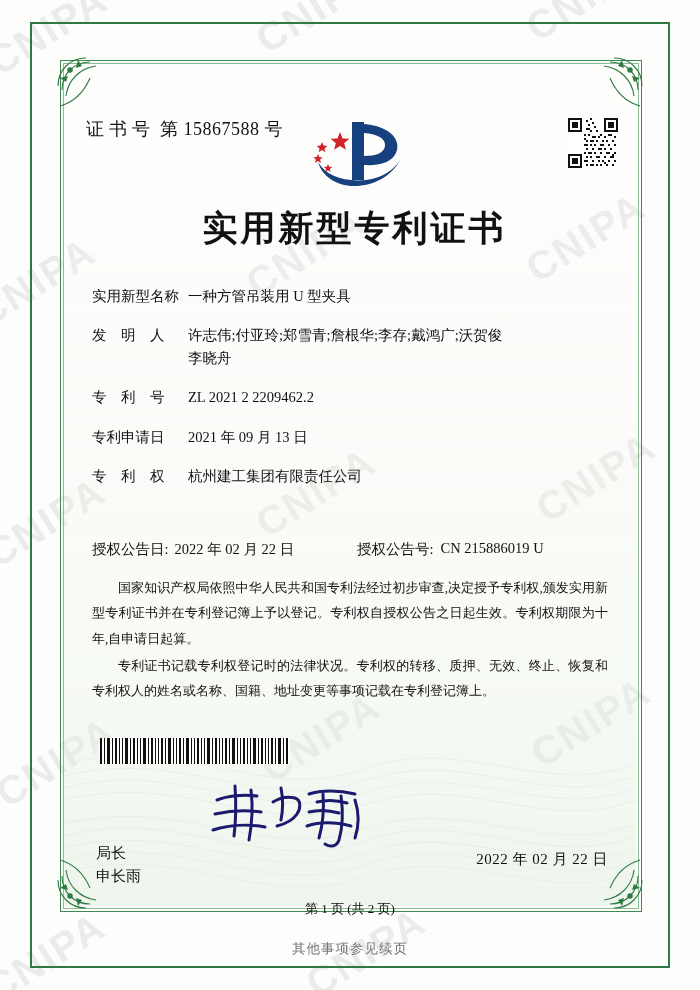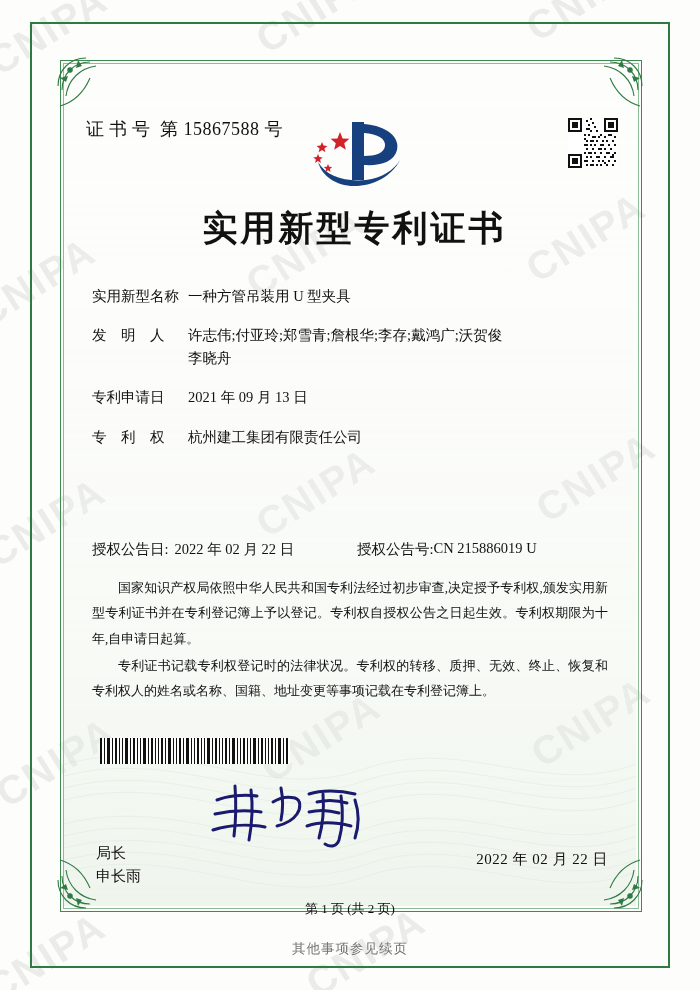--- a/index.html
+++ b/index.html
@@ -427,37 +427,41 @@
         <span class="fvalue">一种方管吊装用 U 型夹具</span>
       </div>
       <div class="frow">
         <span class="flabel">发　明　人</span>
         <span class="fvalue">
           <span>许志伟;付亚玲;郑雪青;詹根华;李存;戴鸿广;沃贺俊</span>
           <span class="l2">李晓舟</span>
         </span>
       </div>
       <div class="frow">
+        <span class="flabel">专　利　号</span>
+        <span class="fvalue">ZL 2021 2 2209462.2</span>
+      </div>
+      <div class="frow">
         <span class="flabel">专利申请日</span>
         <span class="fvalue">2021 年 09 月 13 日</span>
       </div>
       <div class="frow">
         <span class="flabel">专　利　权</span>
         <span class="fvalue">杭州建工集团有限责任公司</span>
       </div>
     </div>
 
     <div class="row-inline">
       <span class="seg1">
         <span class="lab">授权公告日:</span>
         <span style="margin-left:6px;">2022 年 02 月 22 日</span>
       </span>
       <span class="seg2">
         <span class="lab">授权公告号:</span>
-        <span style="margin-left:0;">CN 215886019 U</span>
+        <span style="margin-left:7px;">CN 215886019 U</span>
       </span>
     </div>
 
     <div class="paras">
       <p>国家知识产权局依照中华人民共和国专利法经过初步审查,决定授予专利权,颁发实用新型专利证书并在专利登记簿上予以登记。专利权自授权公告之日起生效。专利权期限为十年,自申请日起算。</p>
       <p>专利证书记载专利权登记时的法律状况。专利权的转移、质押、无效、终止、恢复和专利权人的姓名或名称、国籍、地址变更等事项记载在专利登记簿上。</p>
     </div>
 
     <div class="barcode">
       <svg width="190" height="26" viewBox="0 0 190 26" shape-rendering="crispEdges">

